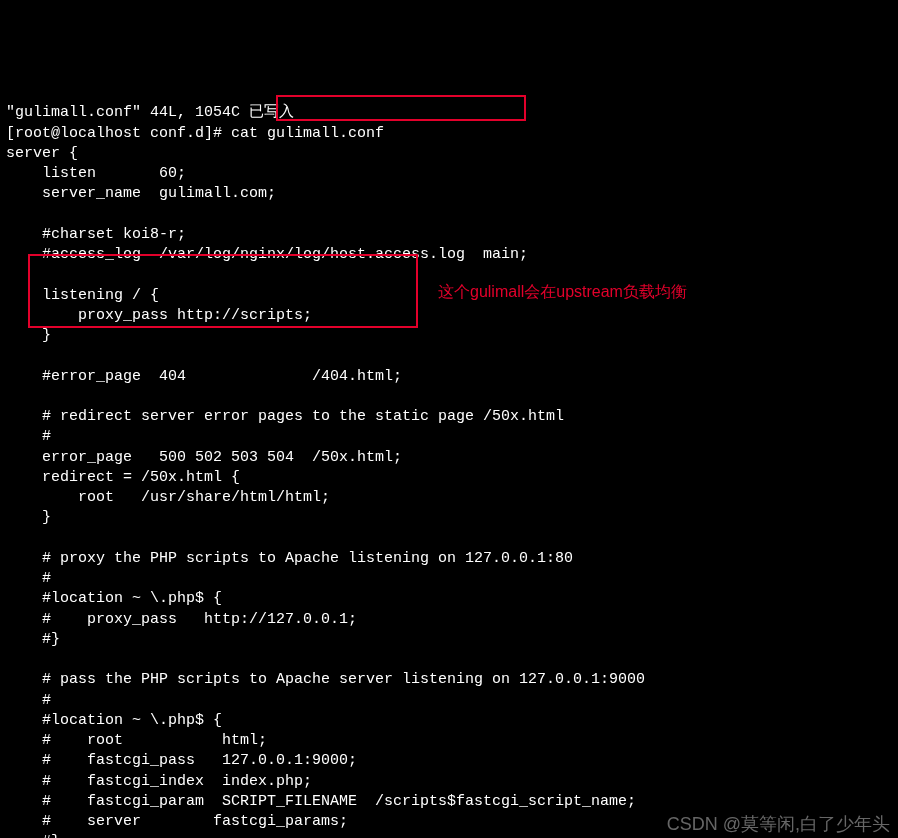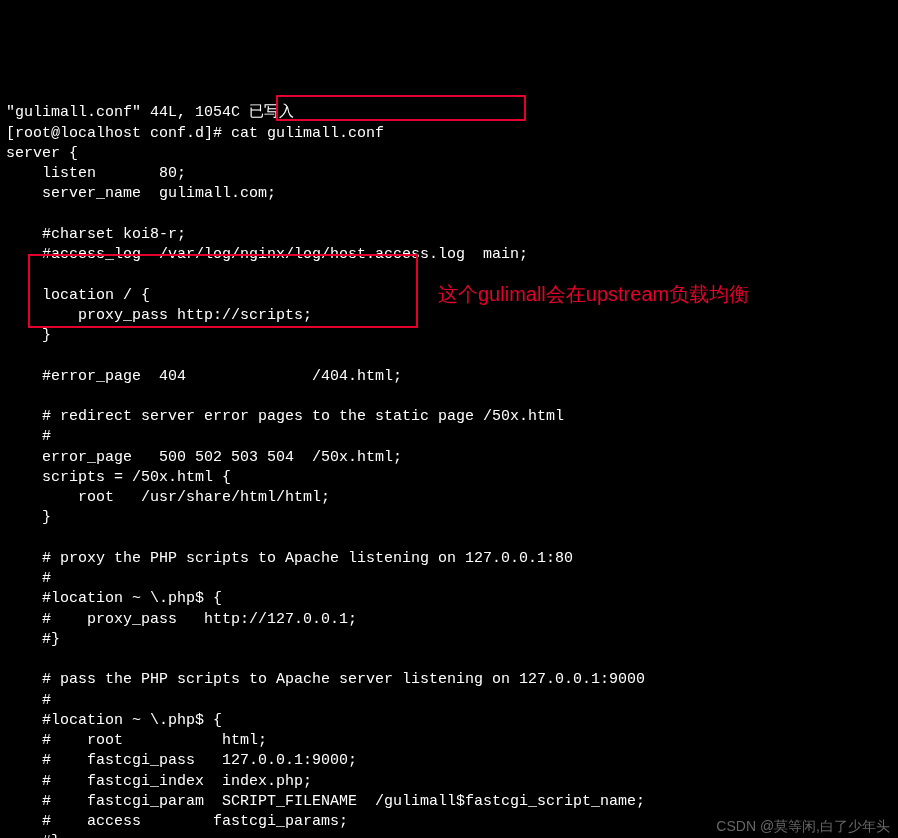--- a/index.html
+++ b/index.html
@@ -34,77 +34,77 @@
     top: 173px;
     left: 28px;
     width: 390px;
     height: 74px;
     pointer-events: none;
   }
   .annotation {
     position: absolute;
     color: #e3002b;
     font-family: "Microsoft YaHei", sans-serif;
-    font-size: 20px;
+    font-size: 16px;
     top: 200px;
     left: 438px;
     white-space: nowrap;
   }
   .watermark {
     position: absolute;
     bottom: 2px;
     right: 8px;
     color: #aaa;
     font-family: "Microsoft YaHei", sans-serif;
-    font-size: 14px;
+    font-size: 18px;
     opacity: 0.6;
   }
 </style>
 </head>
 <body>
 
 
 
 <div class="terminal">
 <span>"gulimall.conf" 44L, 1054C 已写入</span>
 <span>[root@localhost conf.d]# </span><span>cat gulimall.conf</span>
 <span>server {</span>
-<span>    listen       80;</span>
+<span>    listen       60;</span>
 <span>    server_name  gulimall.com;</span>
 <span></span>
 <span>    #charset koi8-r;</span>
 <span>    #access_log  /var/log/nginx/log/host.access.log  main;</span>
 <span></span>
-<span>    location / {</span>
+<span>    listening / {</span>
 <span>        proxy_pass http://scripts;</span>
 <span>    }</span>
 <span></span>
 <span>    #error_page  404              /404.html;</span>
 <span></span>
 <span>    # redirect server error pages to the static page /50x.html</span>
 <span>    #</span>
 <span>    error_page   500 502 503 504  /50x.html;</span>
-<span>    scripts = /50x.html {</span>
+<span>    redirect = /50x.html {</span>
 <span>        root   /usr/share/html/html;</span>
 <span>    }</span>
 <span></span>
 <span>    # proxy the PHP scripts to Apache listening on 127.0.0.1:80</span>
 <span>    #</span>
 <span>    #location ~ \.php$ {</span>
 <span>    #    proxy_pass   http://127.0.0.1;</span>
 <span>    #}</span>
 <span></span>
 <span>    # pass the PHP scripts to Apache server listening on 127.0.0.1:9000</span>
 <span>    #</span>
 <span>    #location ~ \.php$ {</span>
 <span>    #    root           html;</span>
 <span>    #    fastcgi_pass   127.0.0.1:9000;</span>
 <span>    #    fastcgi_index  index.php;</span>
-<span>    #    fastcgi_param  SCRIPT_FILENAME  /gulimall$fastcgi_script_name;</span>
-<span>    #    access        fastcgi_params;</span>
+<span>    #    fastcgi_param  SCRIPT_FILENAME  /scripts$fastcgi_script_name;</span>
+<span>    #    server        fastcgi_params;</span>
 <span>    #}</span>
 <span></span>
 
 
 
 <div class="box-red-1"></div>
 <div class="box-red-2"></div>
 <div class="annotation">这个gulimall会在upstream负载均衡</div>
 </div>
 

